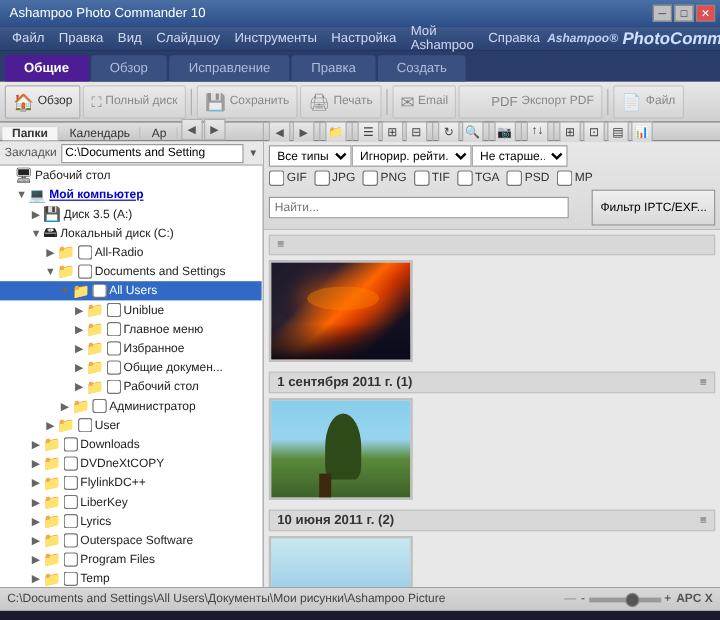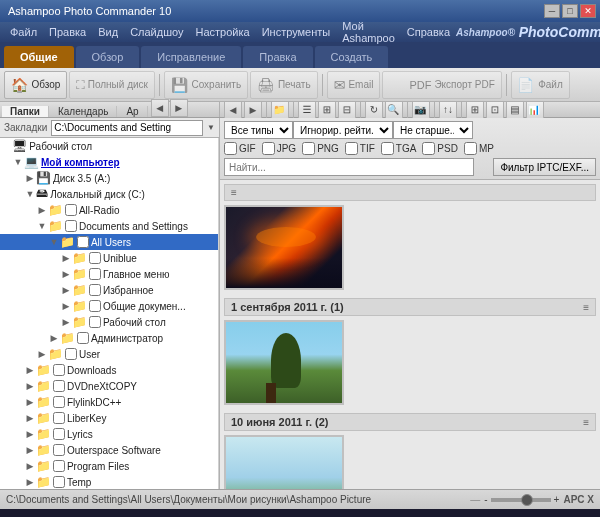--- a/index.html
+++ b/index.html
@@ -82,21 +82,21 @@
       padding: 0 16px;
       display: flex;
       align-items: center;
       font-size: 11px;
       cursor: pointer;
       border-radius: 3px 3px 0 0;
       color: #b0bcd8;
       background: #3a5080;
     }
     .tab.active {
-      background: #a16207;
+      background: #4c1d95;
       color: white;
       font-weight: bold;
     }
     .tab-spacer { flex: 1; }
 
     
     .toolbar {
       background: linear-gradient(to bottom, #e8e8e8, #d0d0d0);
       height: 34px;
       display: flex;
@@ -237,21 +237,21 @@
     }
     .filter-input {
       flex: 1;
       height: 18px;
       font-size: 10px;
       border: 1px solid #999;
       padding: 0 4px;
       background: white;
     }
     .filter-btn {
-      height: 18px;
+      height: 30px;
       padding: 0 6px;
       font-size: 10px;
       background: linear-gradient(to bottom, #f0f0f0, #d8d8d8);
       border: 1px solid #999;
       cursor: pointer;
       margin-left: 19px;
     }
     .checkbox-group {
       display: flex;
       gap: 6px;
@@ -432,22 +432,22 @@
     <div class="title-btn">□</div>
     <div class="title-btn close">✕</div>
   </div>
 </div>
 
 <div class="menu-bar">
   <span class="menu-item">Файл</span>
   <span class="menu-item">Правка</span>
   <span class="menu-item">Вид</span>
   <span class="menu-item">Слайдшоу</span>
+  <span class="menu-item">Инструменты</span>
   <span class="menu-item">Настройка</span>
-  <span class="menu-item">Инструменты</span>
   <span class="menu-item">Мой Ashampoo</span>
   <span class="menu-item">Справка</span>
   <div class="menu-brand">
     <span style="font-size:10px; color:#c0d0f0;">Ashampoo®</span>&nbsp;
     <span style="color:#d0e0ff; font-size:14px; font-style:italic;">PhotoCommander</span>
   </div>
 </div>
 
 <div class="tab-bar">
   <div class="tab active">Общие</div>

